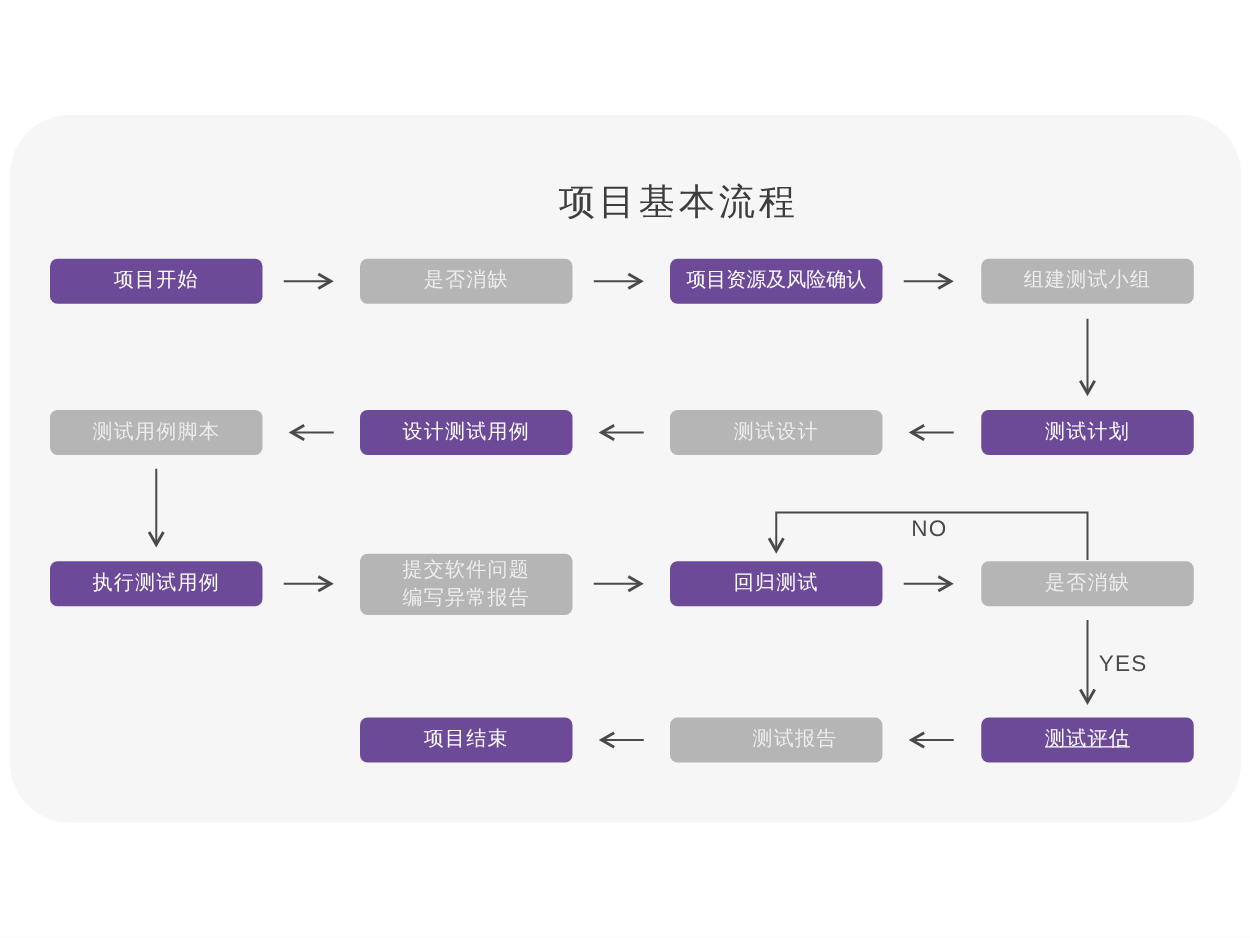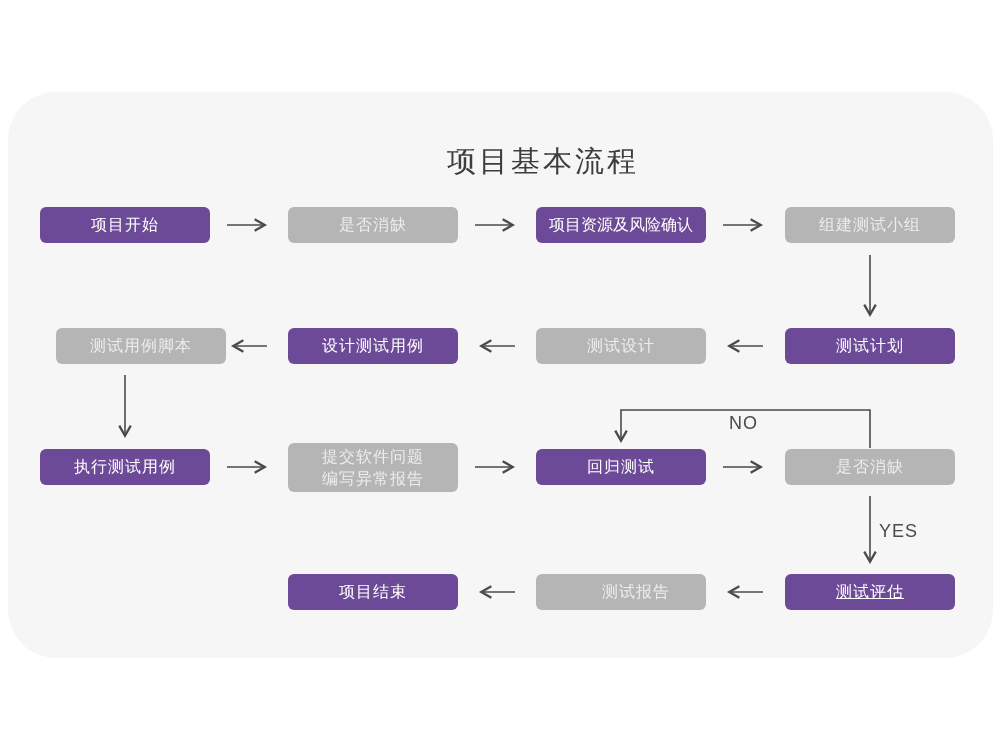--- a/index.html
+++ b/index.html
@@ -46,21 +46,21 @@
 
 <div class="card"></div>
 
 <div class="title">项目基本流程</div>
 
 <div class="node purple" style="left:40px;  top:207px;">项目开始</div>
 <div class="node gray" style="left:288px; top:207px;">是否消缺</div>
 <div class="node purple" style="left:536px; top:207px; letter-spacing:0;">项目资源及风险确认</div>
 <div class="node gray" style="left:785px; top:207px;">组建测试小组</div>
 
-<div class="node gray" style="left:40px;  top:328px;margin-left:16px;">测试用例脚本</div>
+<div class="node gray" style="left:40px;  top:328px;">测试用例脚本</div>
 <div class="node purple" style="left:288px; top:328px;">设计测试用例</div>
 <div class="node gray" style="left:536px; top:328px;">测试设计</div>
 <div class="node purple" style="left:785px; top:328px;">测试计划</div>
 
 <div class="node purple" style="left:40px;  top:449px;">执行测试用例</div>
 <div class="node gray" style="left:288px; top:443px; height:49px;">提交软件问题
 编写异常报告</div>
 <div class="node purple" style="left:536px; top:449px;">回归测试</div>
 <div class="node gray" style="left:785px; top:449px;">是否消缺</div>
 

